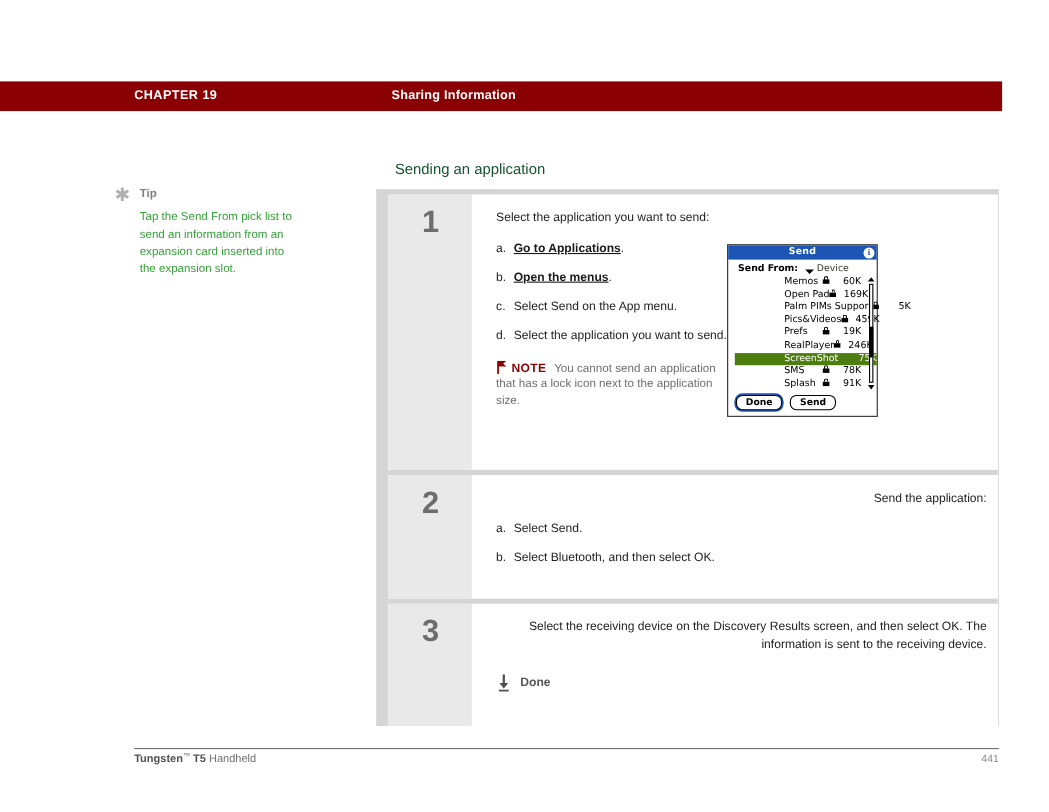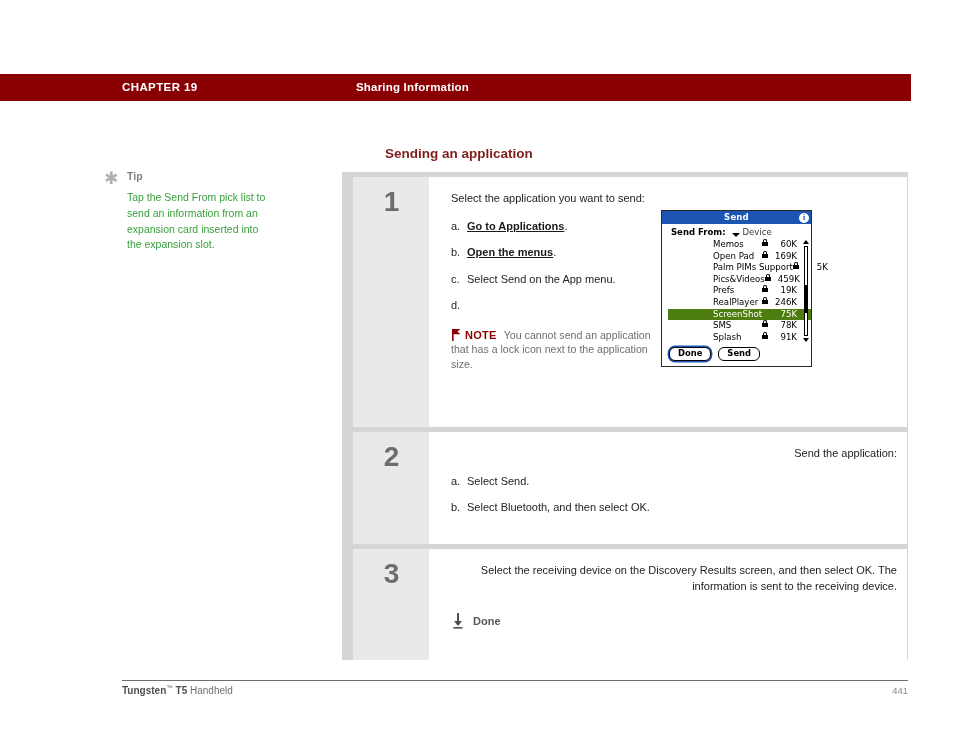--- a/index.html
+++ b/index.html
@@ -61,23 +61,22 @@
     width: 145px;
     font-size: 10.5px;
     line-height: 15.8px;
     color: #38a03c;
   }
 
   
   .section-heading {
     position: absolute;
     left: 359px; top: 146px;
-    font-size: 13.5px; font-weight: bold;
-    color: #7f1d1d;
-    margin-left: 26px;
+    font-size: 13.5px; font-weight: normal;
+    color: #14532d;
   }
 
   
   .steps-frame {
     position: absolute;
     left: 342px; top: 172px;
     width: 566px; height: 488px;
     background: #d5d5d5;
     box-sizing: border-box;
   }
@@ -178,22 +177,22 @@
   }
   .done-label {
     font-size: 11px;
     font-weight: bold;
     color: #575757;
   }
 
   
   .palm {
     position: absolute;
-    left: 661px; top: 210px;
-    width: 151px;
+    left: 661px; top: 222px;
+    width: 137px;
     background: #ffffff;
     border: 1px solid #2a2a2a;
     box-sizing: border-box;
     font-family: "DejaVu Sans", sans-serif;
   }
   .palm-titlebar {
     height: 13px;
     background: #1c55b4;
     position: relative;
   }
@@ -394,20 +393,21 @@
             <span class="sub-text"><a class="sub-link" href="#">Open the menus</a><span>.</span></span>
           </div>
 
           <div class="sub-item">
             <span class="sub-letter">c.</span>
             <span class="sub-text">Select Send on the App menu.</span>
           </div>
 
           <div class="sub-item">
             <span class="sub-letter">d.</span>
+            <span class="sub-text">Select the application you want to send.</span>
           </div>
 
         </div>
 
         <div class="note-block">
           <span class="note-flag">
             <svg viewBox="0 0 11 12" width="11" height="12" xmlns="http://www.w3.org/2000/svg">
               <path d="M1 0 L1 12 L2.6 12 L2.6 5.2 L9.4 5.2 L6.4 2.6 L9.4 0 Z" fill="#8a0002"></path>
             </svg>
           </span><span class="note-word">NOTE</span><span class="note-gap"></span><span>You cannot send an application that has a lock icon next to the application size.</span>

